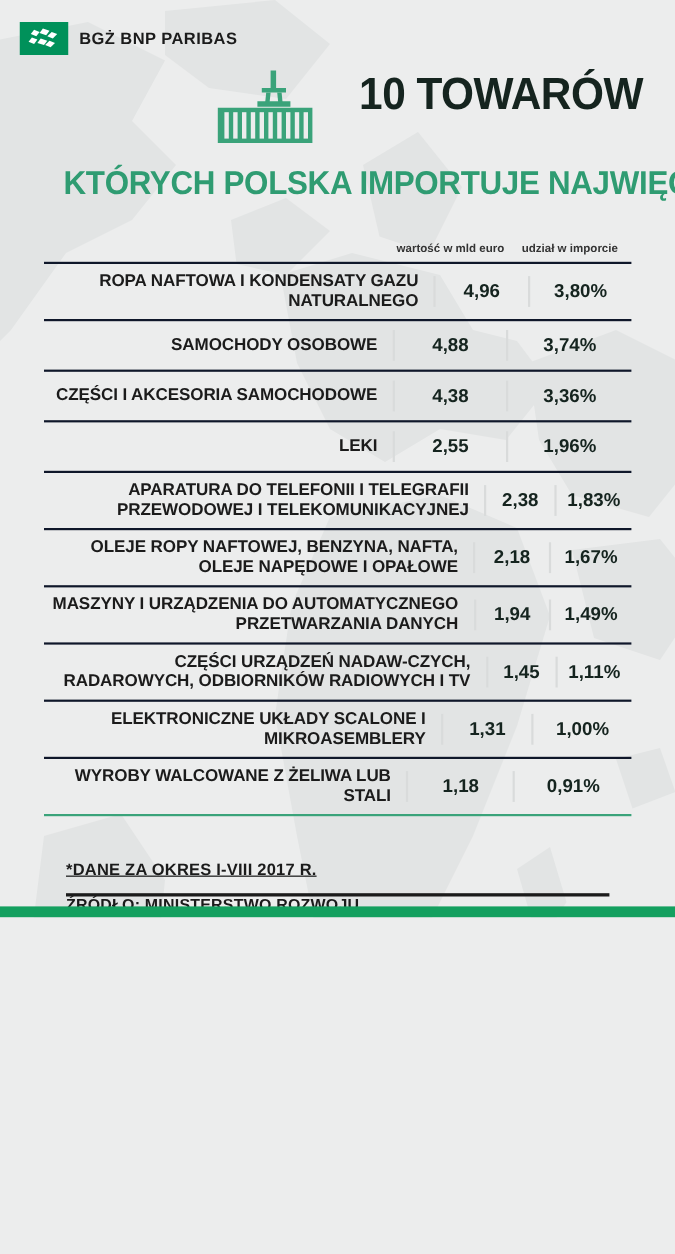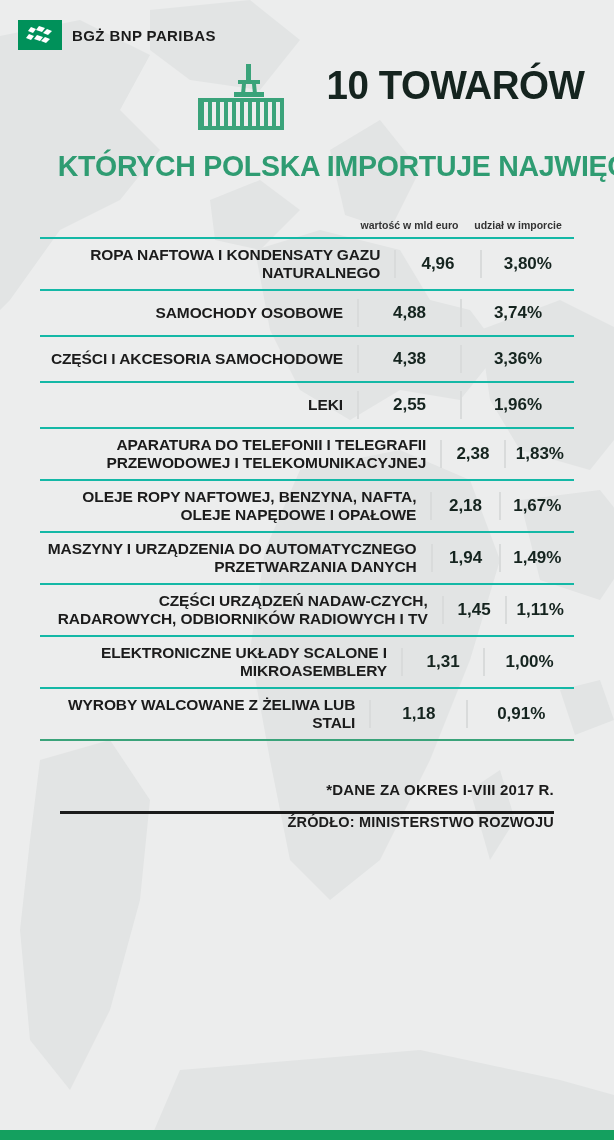--- a/index.html
+++ b/index.html
@@ -5,21 +5,21 @@
   * { box-sizing: border-box; }
   html, body {
     margin: 0; padding: 0;
     width: 614px; height: 1140px;
     background: #eceded;
     font-family: "Liberation Sans", sans-serif;
     overflow: hidden;
   }
   #page {
     position: relative;
-    width: 614px; height: 1140px;
+    width: 614px; height: 834px;
     background: #eceded;
     overflow: hidden;
   }
   
   #map-bg {
     position: absolute;
     left: 0; top: 0;
     width: 614px; height: 1140px;
     opacity: 1;
     pointer-events: none;
@@ -103,21 +103,21 @@
     text-align: center;
   }
   .ch-share {
     width: 112px;
     text-align: center;
   }
 
   .row {
     display: flex;
     align-items: center;
-    border-top: 2px solid #14b8a6;
+    border-top: 2px solid #0f172a;
     min-height: 46px;
   }
   .row:first-of-type { border-top: none; }
   .row .label {
     flex: 1 1 auto;
     text-align: right;
     padding: 7px 14px 7px 0;
     font-size: 15.5px;
     font-weight: bold;
     color: #1b1b1b;
@@ -136,21 +136,22 @@
   .row .val {
     border-left: 2px solid #d9dbdb;
     border-right: 2px solid #d9dbdb;
   }
   .sep-last { border-top: 2px solid #3aa37a; }
 
   
   .footer {
     position: relative;
     margin: 40px 60px 0 60px;
-    text-align: right;
+    text-align: left;
+    text-decoration: underline;
   }
   .foot-note {
     font-size: 15px;
     font-weight: bold;
     color: #1b1b1b;
     letter-spacing: 0.2px;
     padding-bottom: 13px;
   }
   .foot-rule {
     height: 3px;

